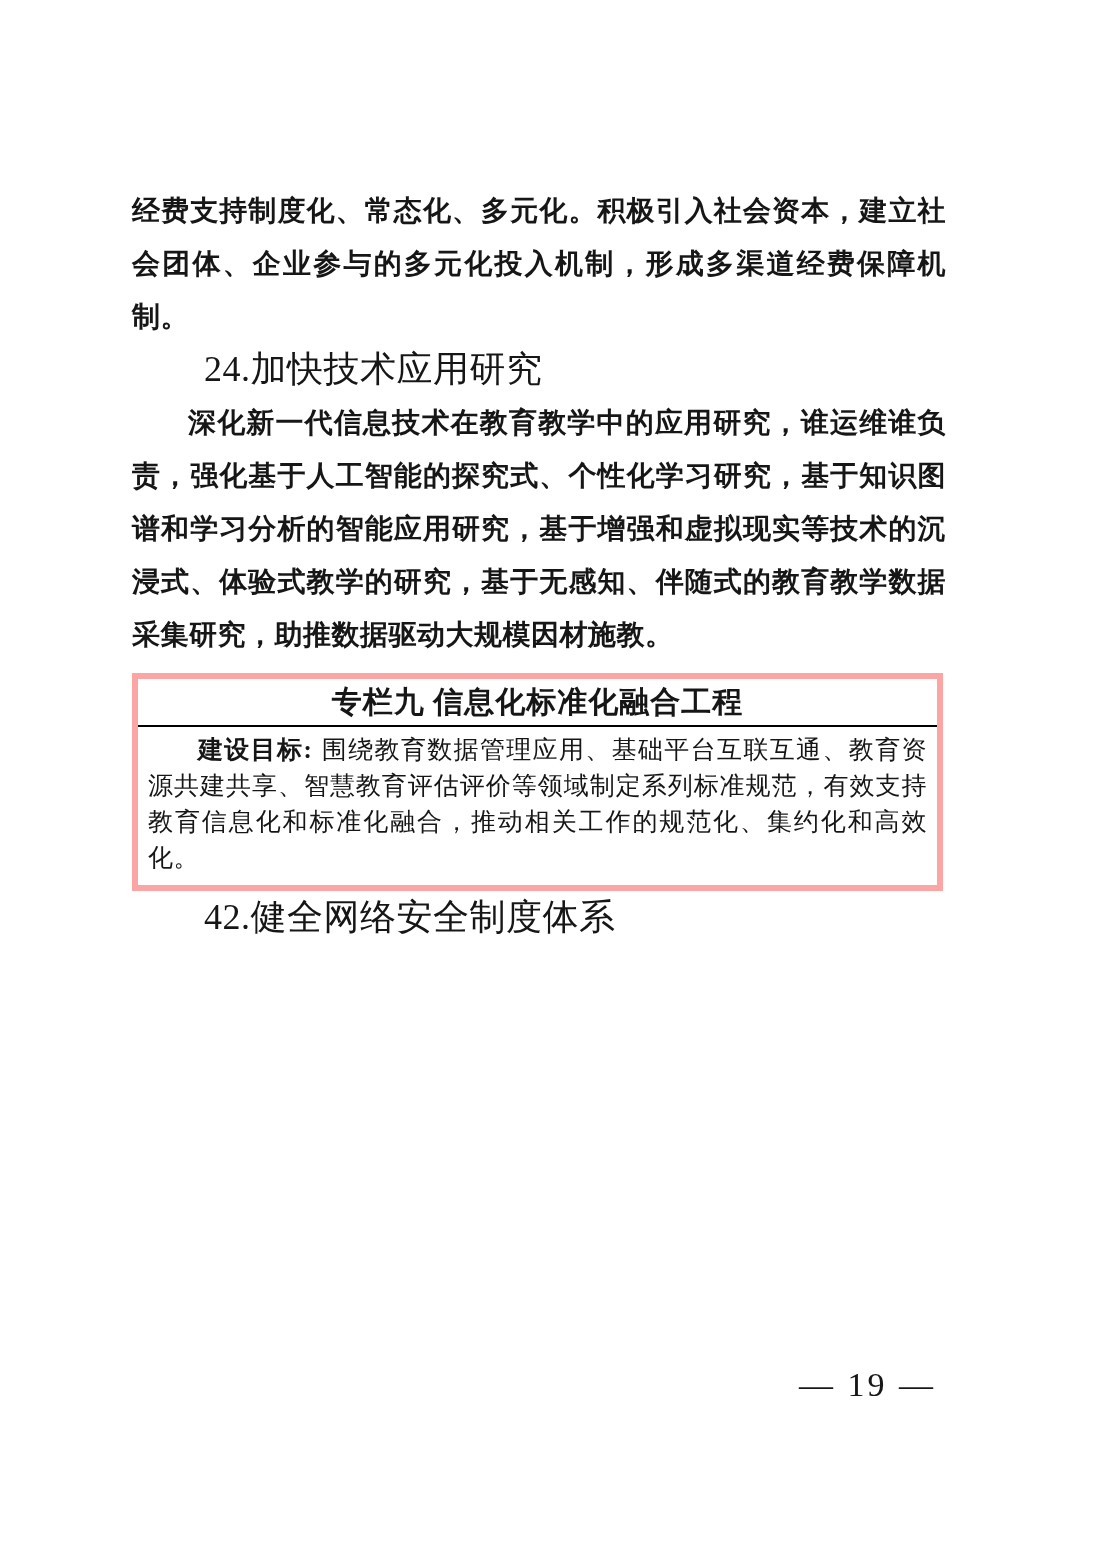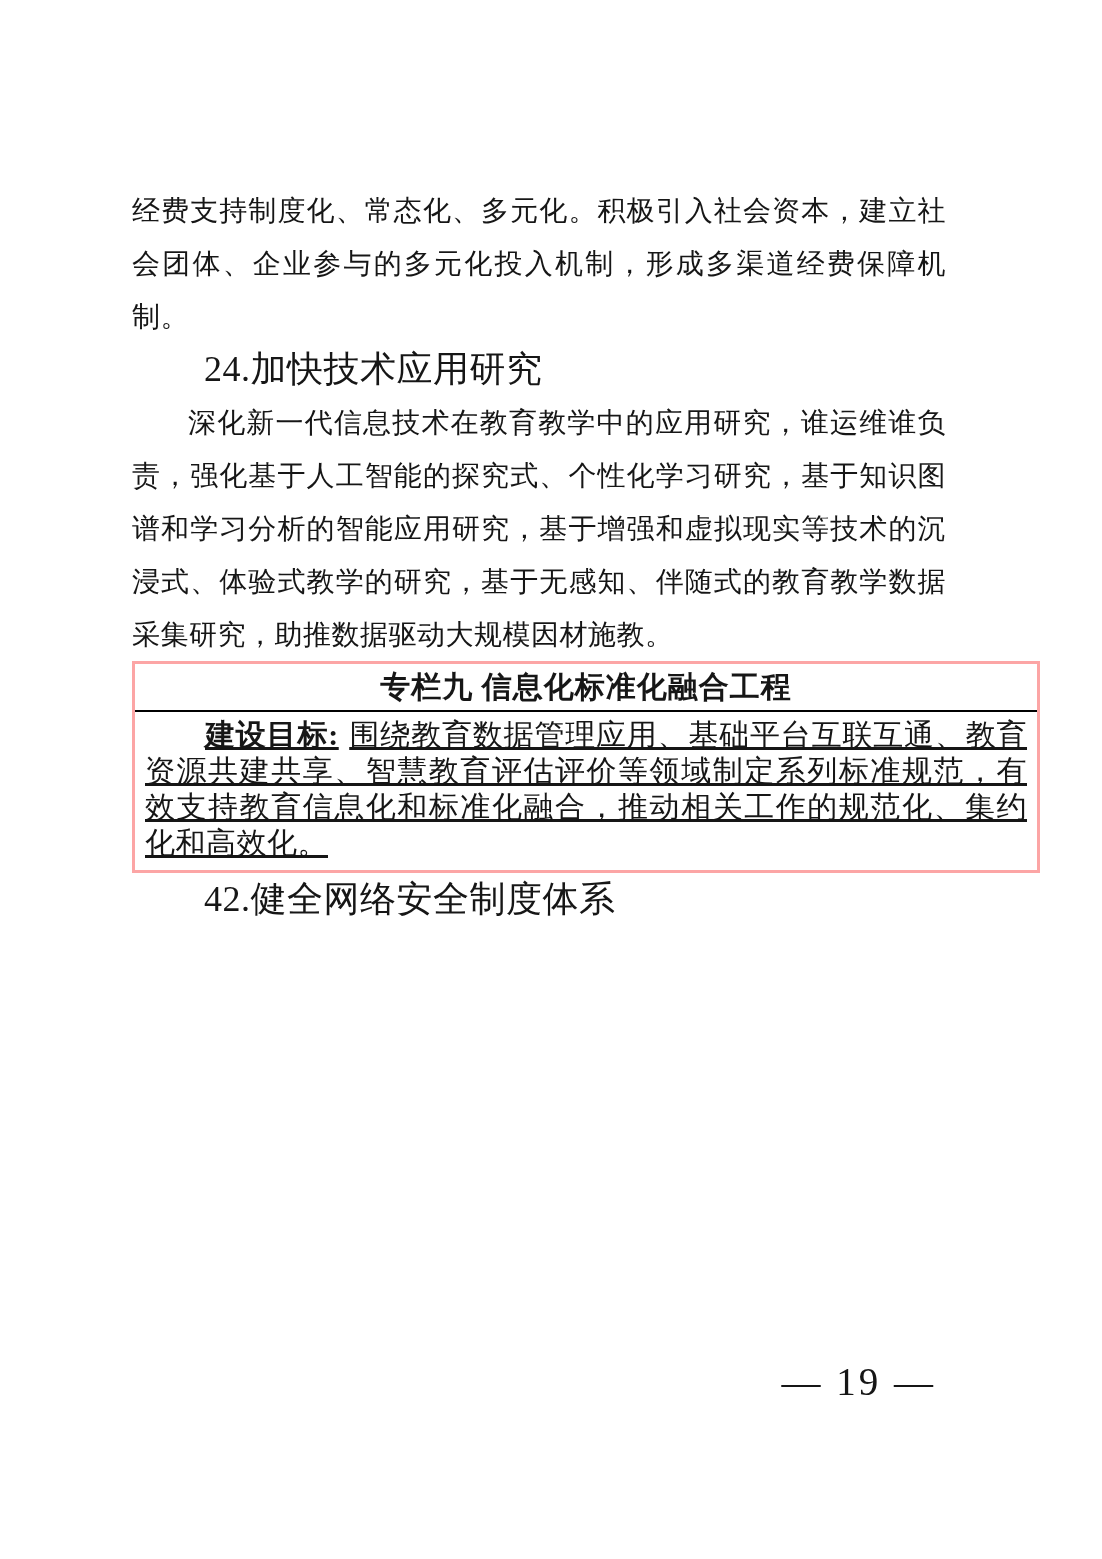--- a/index.html
+++ b/index.html
@@ -18,53 +18,53 @@
     left: 132px;
     top: 184px;
     width: 841px;
   }
   .body-text {
     font-size: 28px;
     line-height: 53px;
     text-align: justify;
     margin-right: 27px;
     letter-spacing: 0.5px;
+    font-weight: bold;
   }
   .indent { text-indent: 2em; }
   .heading { font-size: 36px; line-height: 53px; text-indent: 2em; letter-spacing: 0.5px; }
   .section-heading { font-weight: bold; margin-top: 10px; }
   .column-box {
-    width: 908px;
-    border: 3px solid #fca5a5;
-    margin-top: 0px;
+    width: 811px;
+    border: 6px solid #fca5a5;
+    margin-top: 12px;
     background: #ffffff;
   }
   .box-title {
     text-align: center;
     font-weight: bold;
     font-size: 30px;
     line-height: 46px;
     border-bottom: 2px solid #000000;
     letter-spacing: 1px;
   }
   .box-body { padding: 5px 10px 9px 10px; }
   .box-paragraph {
-    font-size: 30px;
+    font-size: 25px;
     line-height: 36px;
     text-align: justify;
     text-indent: 2em;
     letter-spacing: 0.5px;
-    text-decoration: underline;
   }
   .box-label { font-weight: bold; margin-right: 0.35em; }
   .page-number {
     position: absolute;
     right: 166px;
     bottom: 155px;
-    font-size: 39px;
+    font-size: 34px;
     letter-spacing: 3px;
     color: #161616;
     white-space: nowrap;
   }
 </style>
 </head>
 <body>
 
 <div class="page">
   <div class="content">

